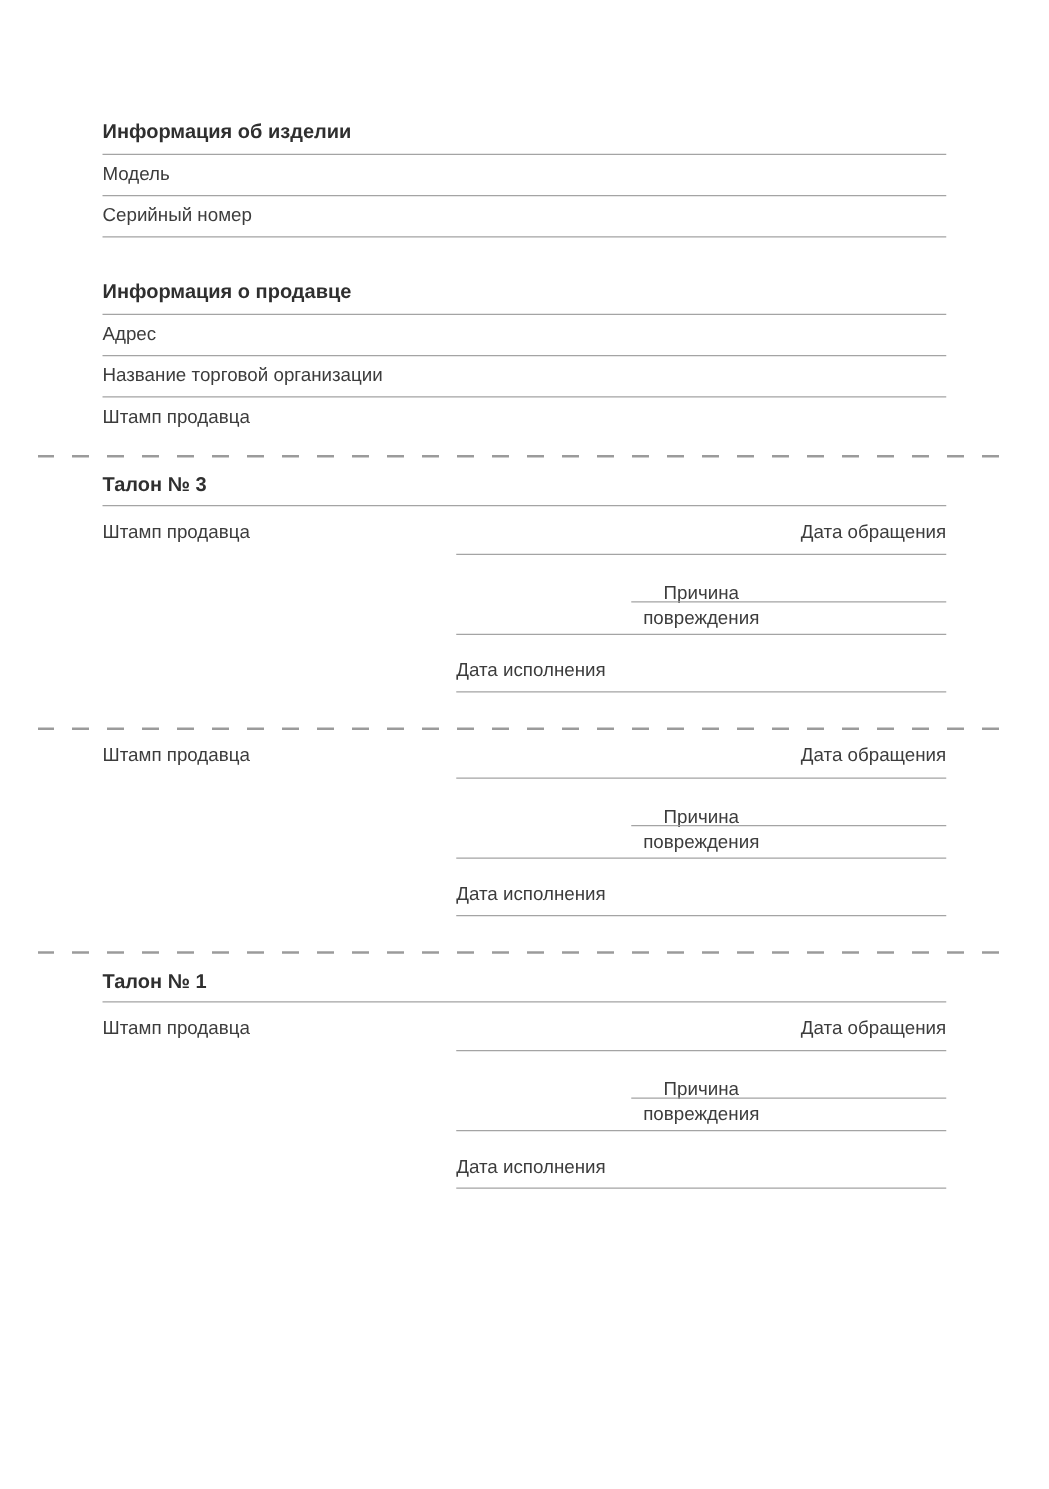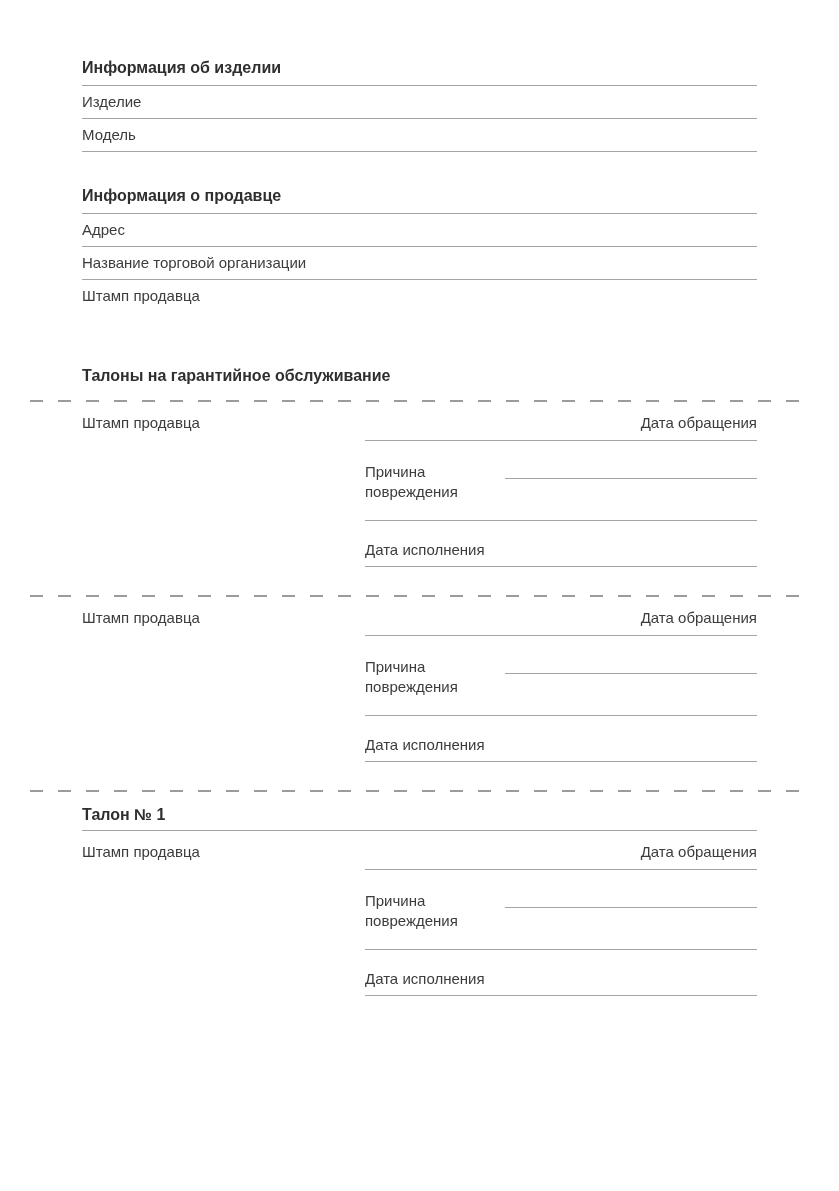--- a/index.html
+++ b/index.html
@@ -13,20 +13,21 @@
     font-family: "Liberation Sans", sans-serif;
     color: #3c3c3c;
     overflow: hidden;
   }
   .page {
     position: relative;
     width: 839px;
     height: 842px;
     padding-top: 58px;
     box-sizing: border-box;
+    margin-top: 38px;
   }
   .content-block {
     margin: 0 82px;
   }
   .section-heading {
     margin: 0;
     font-size: 16px;
     font-weight: bold;
     color: #2f2f2f;
     line-height: 20px;
@@ -88,21 +89,22 @@
     font-size: 15px;
     line-height: 20px;
     border-bottom: 1px solid #a4a4a4;
   }
   .cf1 {
     padding: 1px 0 7px;
     text-align: right;
   }
   .cf2 {
     margin-top: 21px;
-    padding: 0 0 18px;
+    padding: 0 0 2px;
+    text-align: center;
   }
   .cf2 .cf-label {
     display: inline-block;
     max-width: 120px;
   }
   .cf2 .side-line {
     position: absolute;
     left: 140px;
     right: 0;
     top: 16px;
@@ -119,44 +121,44 @@
   }
 </style>
 </head>
 <body>
 
 <div class="page">
 
   <section class="content-block">
     <h2 class="section-heading">Информация об изделии</h2>
     <div class="field-row">
-      <span class="field-label">Изделие</span>
-    </div>
-    <div class="field-row">
       <span class="field-label">Модель</span>
+    </div>
+    <div class="field-row">
+      <span class="field-label">Серийный номер</span>
     </div>
   </section>
 
   <section class="content-block seller-section">
     <h2 class="section-heading">Информация о продавце</h2>
     <div class="field-row">
       <span class="field-label">Адрес</span>
     </div>
     <div class="field-row">
       <span class="field-label">Название торговой организации</span>
     </div>
     <div class="field-row no-line">
       <span class="field-label">Штамп продавца</span>
     </div>
   </section>
 
-  <h2 class="coupons-heading">Талоны на гарантийное обслуживание</h2>
 
   <div class="cut-line"></div>
   <section class="coupon">
+    <h3 class="coupon-title">Талон № 3</h3>
     <div class="coupon-body">
       <div class="stamp-label">Штамп продавца</div>
       <div class="coupon-fields">
         <div class="cf cf1">
           <span class="cf-label">Дата обращения</span>
         </div>
         <div class="cf cf2">
           <span class="cf-label">Причина повреждения</span>
           <span class="side-line"></span>
         </div>

